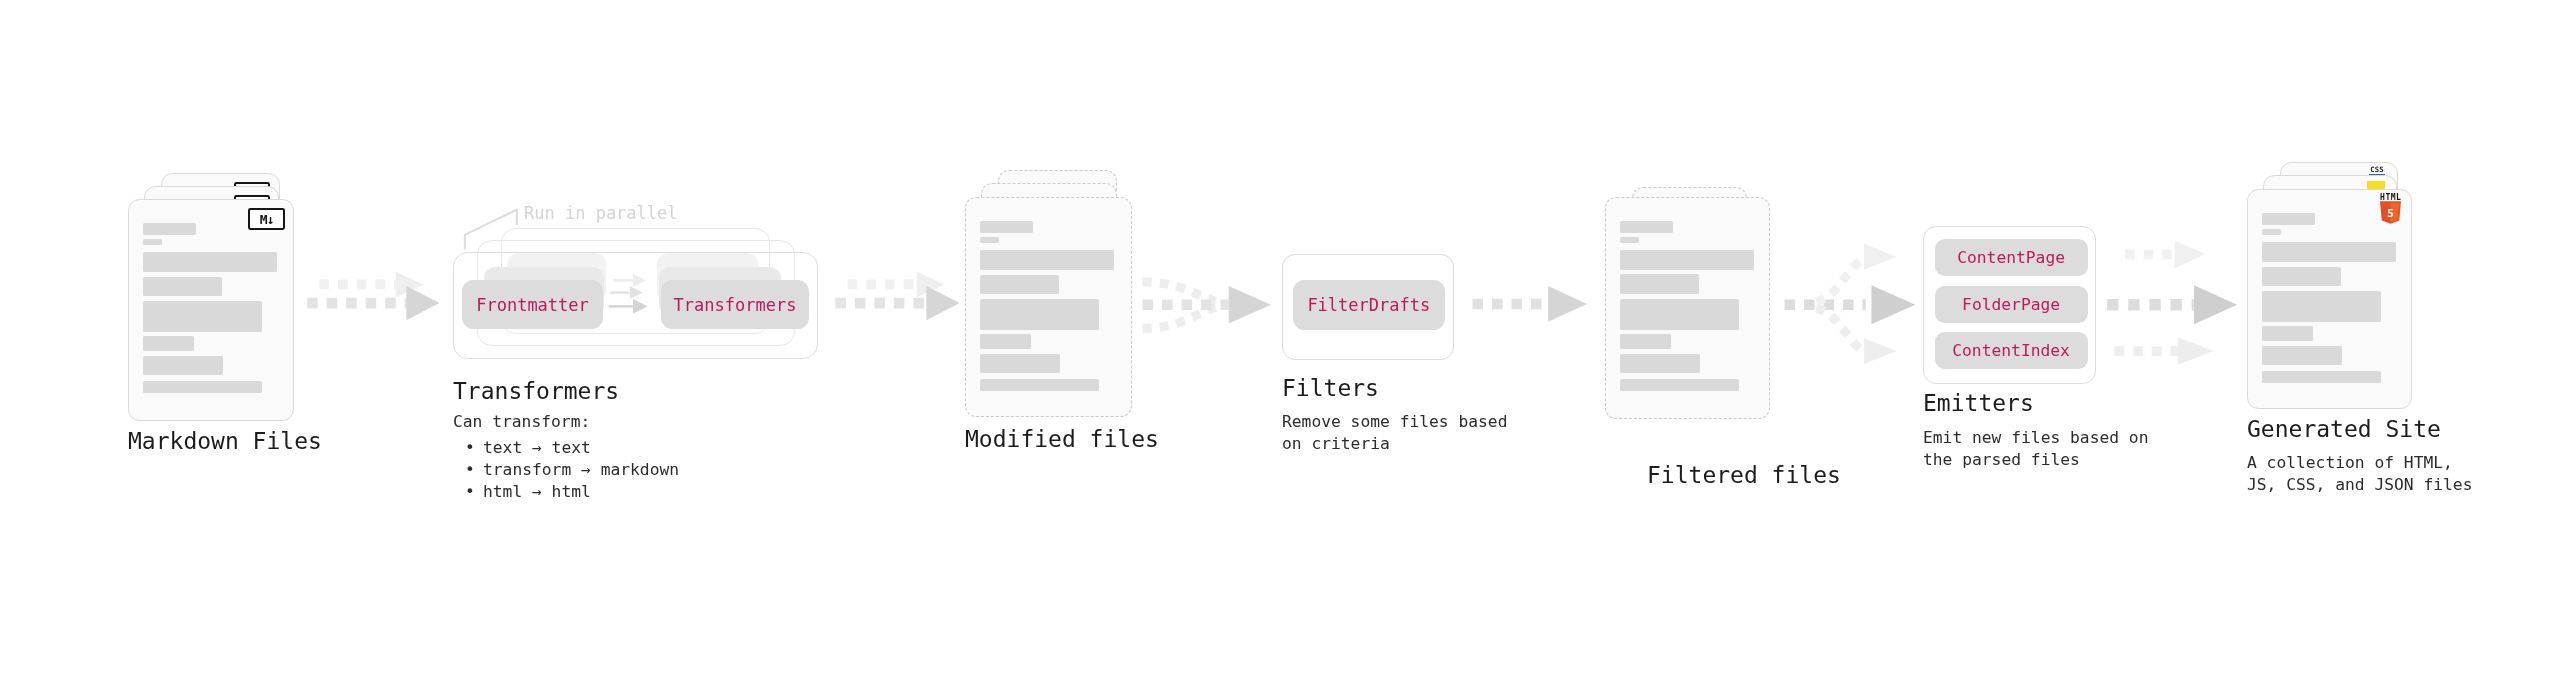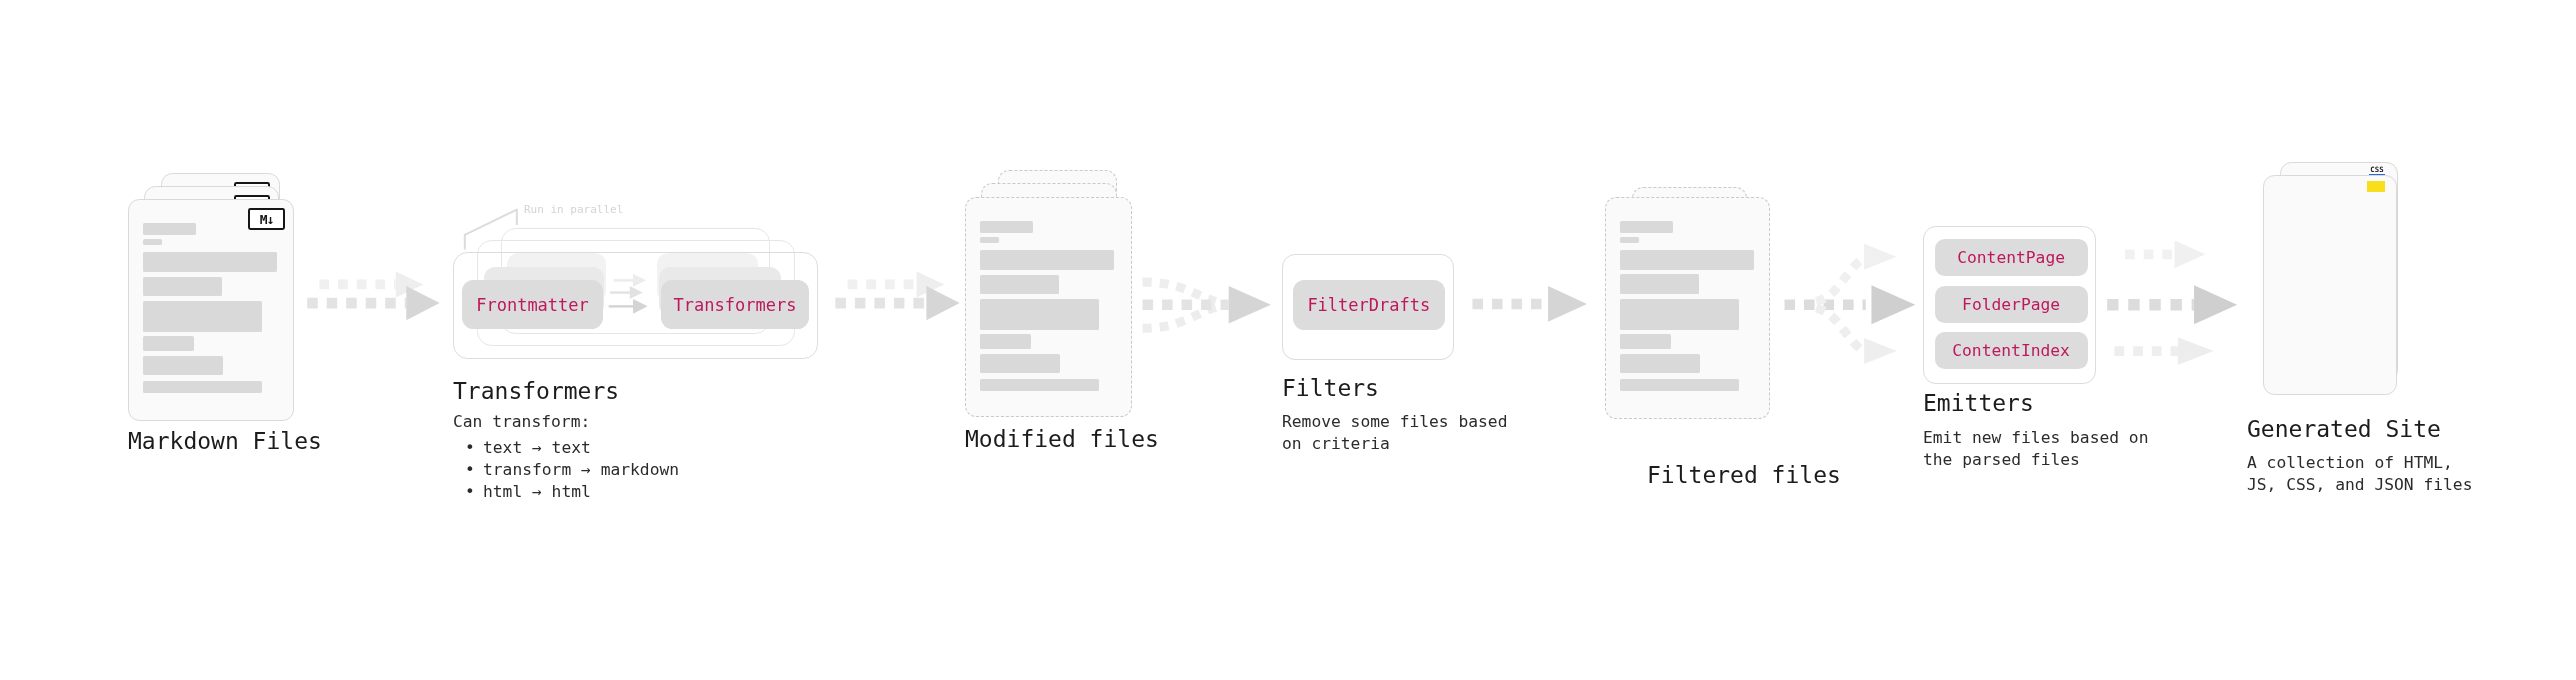--- a/index.html
+++ b/index.html
@@ -19,21 +19,21 @@
   .obox{position:absolute;border:1.6px solid #e6e6e6;border-radius:14.6px;box-sizing:border-box;background:transparent;}
   .obox.front{border-color:#dcdcdc;}
   
   .pill{position:absolute;background:#dcdcdc;border-radius:11.4px;display:flex;align-items:center;justify-content:center;
         font-size:17px;color:#be185d;white-space:nowrap;}
   .pill.ghost1{background:#e9e9e9;}
   .pill.ghost2{background:#f2f2f2;}
   
   .title{position:absolute;font-size:23px;color:#1c1c1c;white-space:nowrap;}
   .desc{position:absolute;font-size:16.3px;line-height:22px;color:#2b2b2b;white-space:nowrap;}
-  .callout-text{position:absolute;font-size:11px;color:#d4d4d4;white-space:nowrap;}
+  .callout-text{position:absolute;font-size:17px;color:#d4d4d4;white-space:nowrap;}
   .bullet-line{display:flex;}
   .bullet-glyph{width:18px;}
   
   .css-badge{position:absolute;top:3.3px;right:11.4px;display:flex;flex-direction:column;align-items:center;text-align:center;}
   .css-badge .css-txt{font-size:7.3px;font-weight:bold;color:#161616;line-height:7.3px;}
   .css-badge .css-bar{width:16.3px;height:3.3px;margin-top:0.8px;}
   .js-badge{position:absolute;top:4.9px;right:11.4px;width:18px;height:11.4px;}
   .html-badge{position:absolute;top:3.3px;right:9.8px;display:flex;flex-direction:column;align-items:center;}
   .html-badge .html-txt{font-size:8.1px;font-weight:bold;color:#161616;line-height:8.1px;letter-spacing:0.4px;}
   svg{display:block;}
@@ -155,20 +155,40 @@
   <div class="abs" style="left:2247px;top:162px;width:203px;height:252px;">
     <div class="file-card" style="left:32.5px;top:0;width:118px;height:220px;">
       <div class="css-badge">
         <div class="css-txt">CSS</div>
         <div class="css-bar" style="background-color: rgb(41, 101, 241);"></div>
       </div>
     </div>
     <div class="file-card" style="left:16.3px;top:13px;width:134px;height:220px;">
       <div class="js-badge" style="background-color: rgb(247, 223, 30);"></div>
     </div>
+    <div class="file-card" style="left:0;top:27px;width:165px;height:220px;">
+      <div class="html-badge">
+        <div class="html-txt">HTML</div>
+        <svg width="21" height="23" viewBox="0 0 26 28">
+          <polygon points="0,0 26,0 23.8,24 13,28 2.2,24" fill="#e34f26"></polygon>
+          <polygon points="13,2 24,2 22.2,22.6 13,26" fill="#f16529"></polygon>
+          <text x="13" y="19" text-anchor="middle" font-size="14" font-weight="bold" fill="#ffffff">5</text>
+        </svg>
+      </div>
+      <div class="bars">
+          <div class="bar" style="width: 53px; height: 12.2px; margin-top: 0px;"></div>
+          <div class="bar" style="width: 18.7px; height: 5.7px; margin-top: 4.1px;"></div>
+          <div class="bar" style="width: 134px; height: 19.5px; margin-top: 7.3px;"></div>
+          <div class="bar" style="width: 79px; height: 19.5px; margin-top: 4.9px;"></div>
+          <div class="bar" style="width: 119px; height: 31px; margin-top: 4.9px;"></div>
+          <div class="bar" style="width: 51px; height: 14.6px; margin-top: 4.1px;"></div>
+          <div class="bar" style="width: 80px; height: 18.7px; margin-top: 5.7px;"></div>
+          <div class="bar" style="width: 119px; height: 12.2px; margin-top: 5.7px;"></div>
+        </div>
+    </div>
   </div>
   <div class="title" style="left:2247px;top:416px;">Generated Site</div>
   <div class="desc" style="left:2247px;top:452px;">
     <div>A collection of HTML,</div>
     <div>JS, CSS, and JSON files</div>
   </div>
 
   <svg class="overlay" width="2576" height="681" viewBox="0 0 3170 838">
 
     <path d="M572,307 L572,289 L636,258 L636,277" stroke="#dcdcdc" stroke-width="2.5" fill="none" stroke-linejoin="round"></path>

